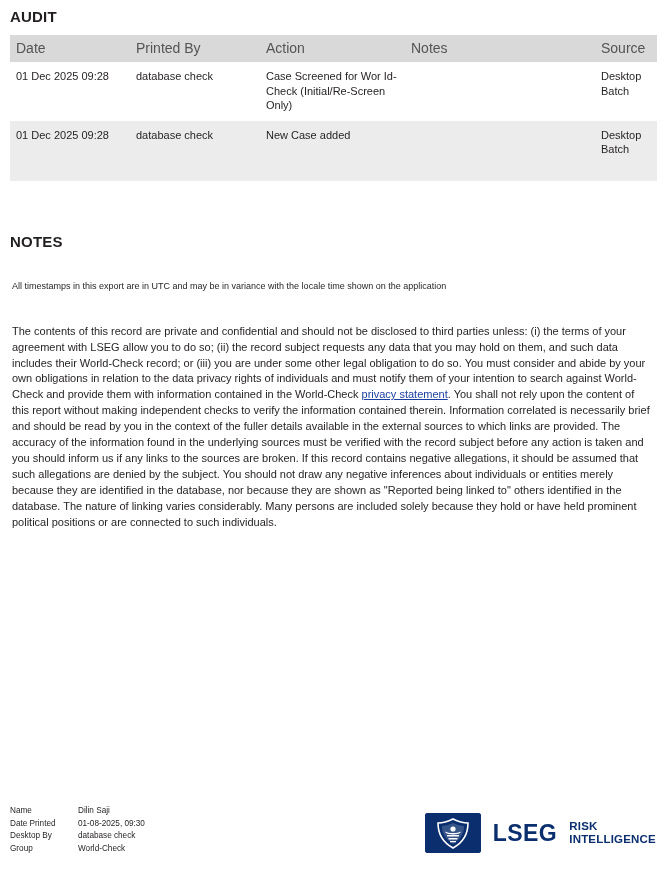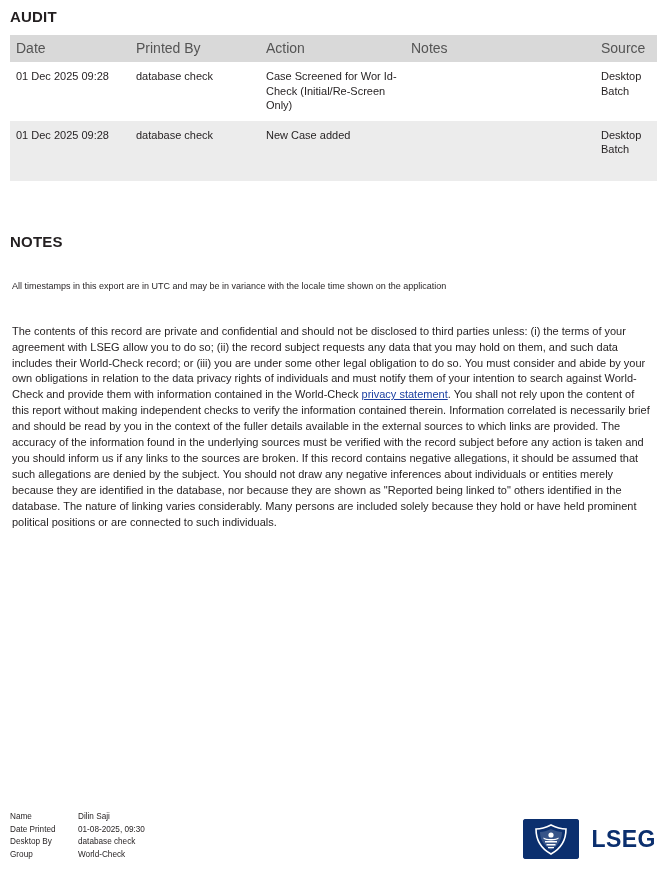--- a/index.html
+++ b/index.html
@@ -99,21 +99,21 @@
   .disclaimer a {
     color: #1a3fa0;
     text-decoration: underline;
   }
 
   
   .footer {
     position: absolute;
     left: 10px;
     right: 10px;
-    bottom: 8px;
+    bottom: 14px;
     display: flex;
     align-items: flex-end;
     justify-content: space-between;
   }
   .footer-meta {
     font-size: 8.2px;
     line-height: 1.52;
     color: #231f20;
   }
   .footer-meta .row {
@@ -241,16 +241,20 @@
             <path d="M28 10 C24 12 20 13 17 13 C17 20 20 26 28 31 C36 26 39 20 39 13 C36 13 32 12 28 10 Z" fill="#ffffff" opacity="0.18"></path>
             <circle cx="28" cy="16" r="2.6" fill="#ffffff"></circle>
             <path d="M22 22 h12 v1.6 h-12 Z"></path>
             <path d="M23.5 25 h9 v1.4 h-9 Z"></path>
             <path d="M25 28 h6 v1.3 h-6 Z"></path>
             <path d="M20.5 18.5 c1.8 1 3.6 1.6 7.5 1.6 s5.7 -0.6 7.5 -1.6 l0 1.3 c-1.9 1.1 -3.9 1.7 -7.5 1.7 s-5.6 -0.6 -7.5 -1.7 Z"></path>
           </g>
         </svg>
       </div>
       <div class="lseg-word">LSEG</div>
+      <div class="risk-int">
+        <div>RISK</div>
+        <div>INTELLIGENCE</div>
+      </div>
     </div>
   </div>
 
 </div>
 
 </body></html>

